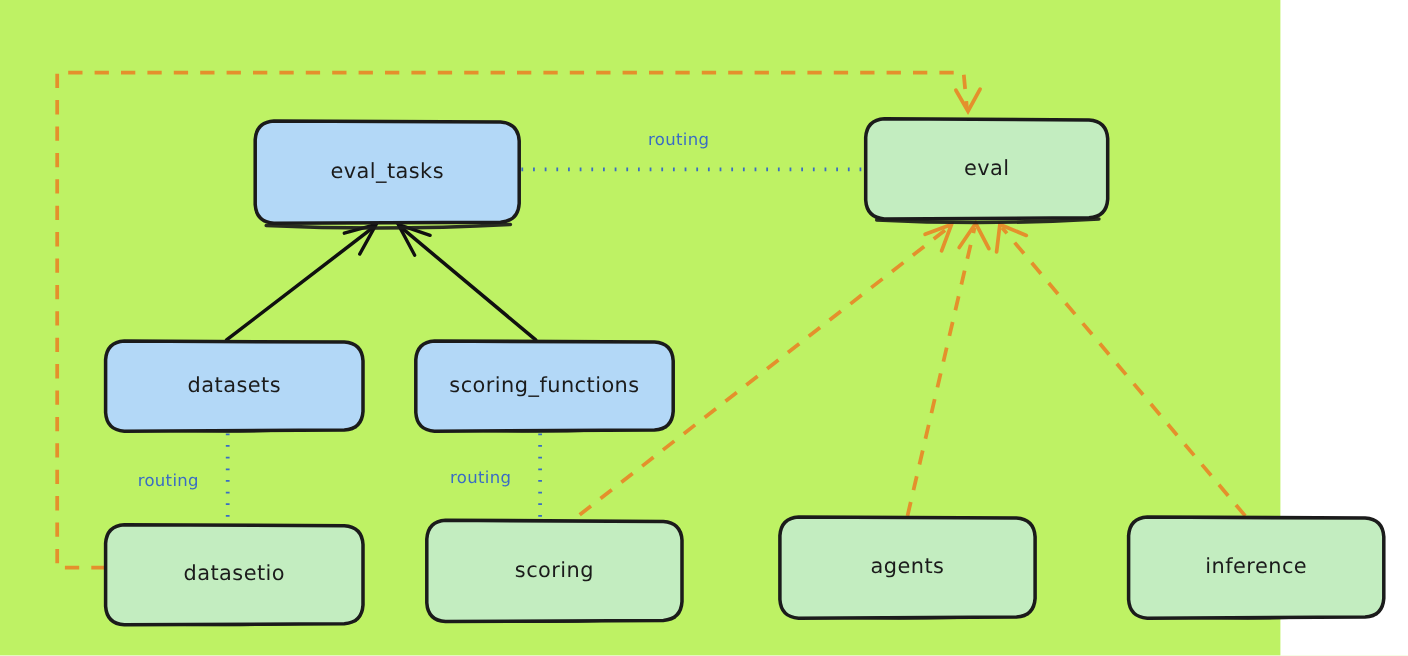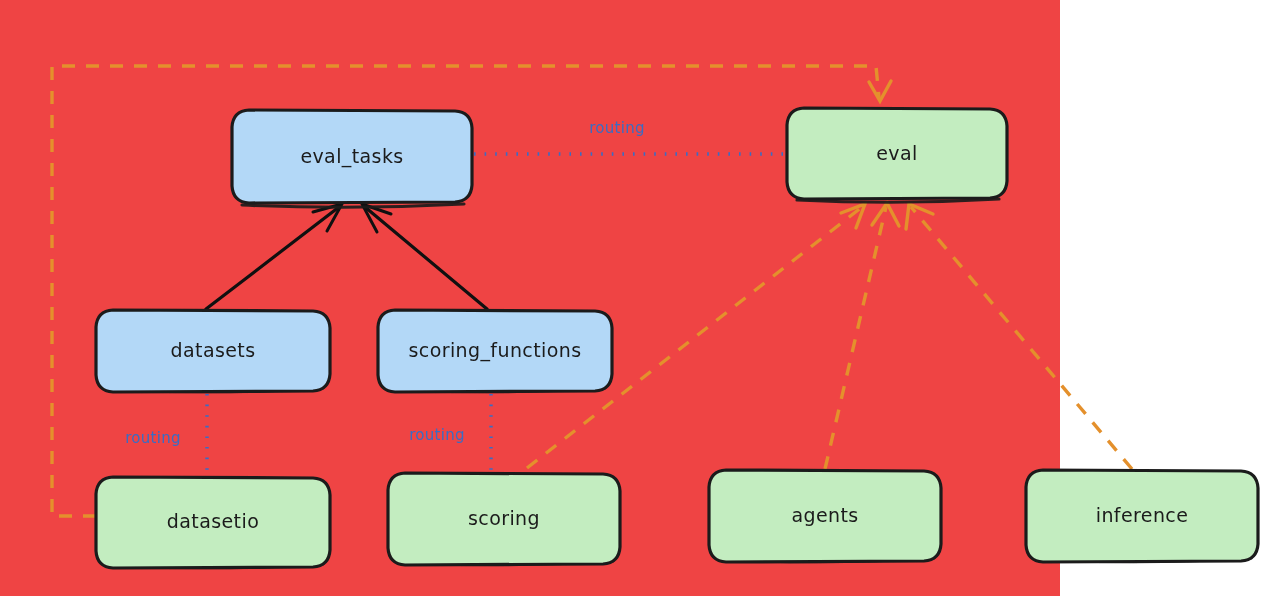--- a/index.html
+++ b/index.html
@@ -9,23 +9,23 @@
     background: #ffffff;
   }
   body {
     width: 1280px;
     height: 596px;
     overflow: hidden;
     font-family: "DejaVu Sans", sans-serif;
   }
   #diagram-root {
     position: relative;
-    width: 1060px;
+    width: 1164px;
     height: 596px;
-    background: #ef4444;
+    background: #bef264;
   }
   #diagram-svg {
     position: absolute;
     top: 0;
     left: 0;
     width: 1280px;
     height: 596px;
   }
   .node-label {
     font-family: "DejaVu Sans", sans-serif;

